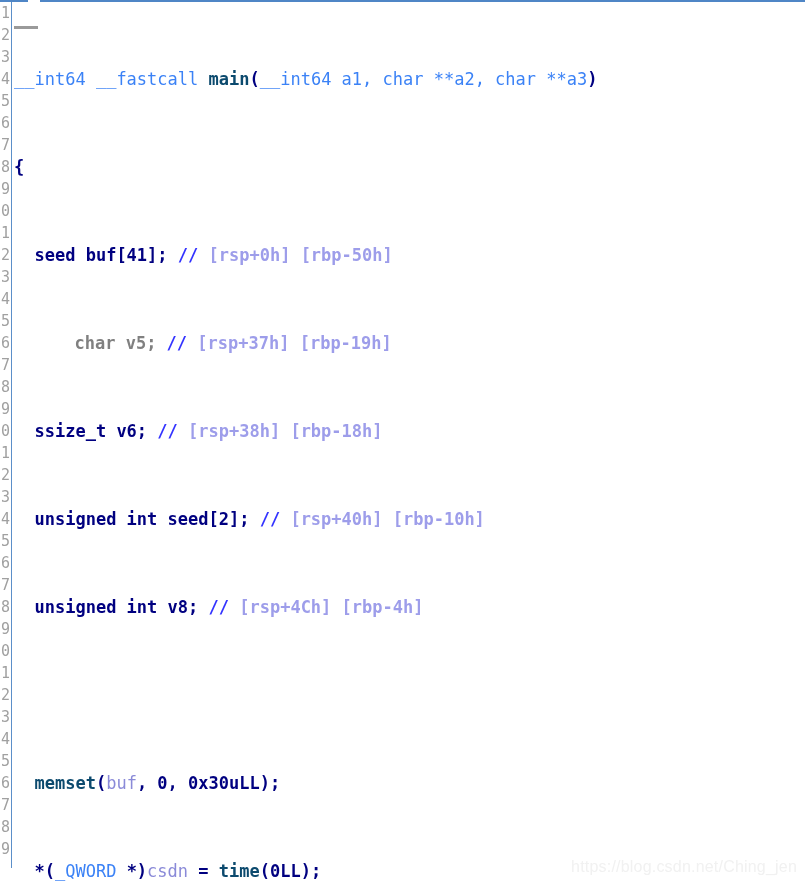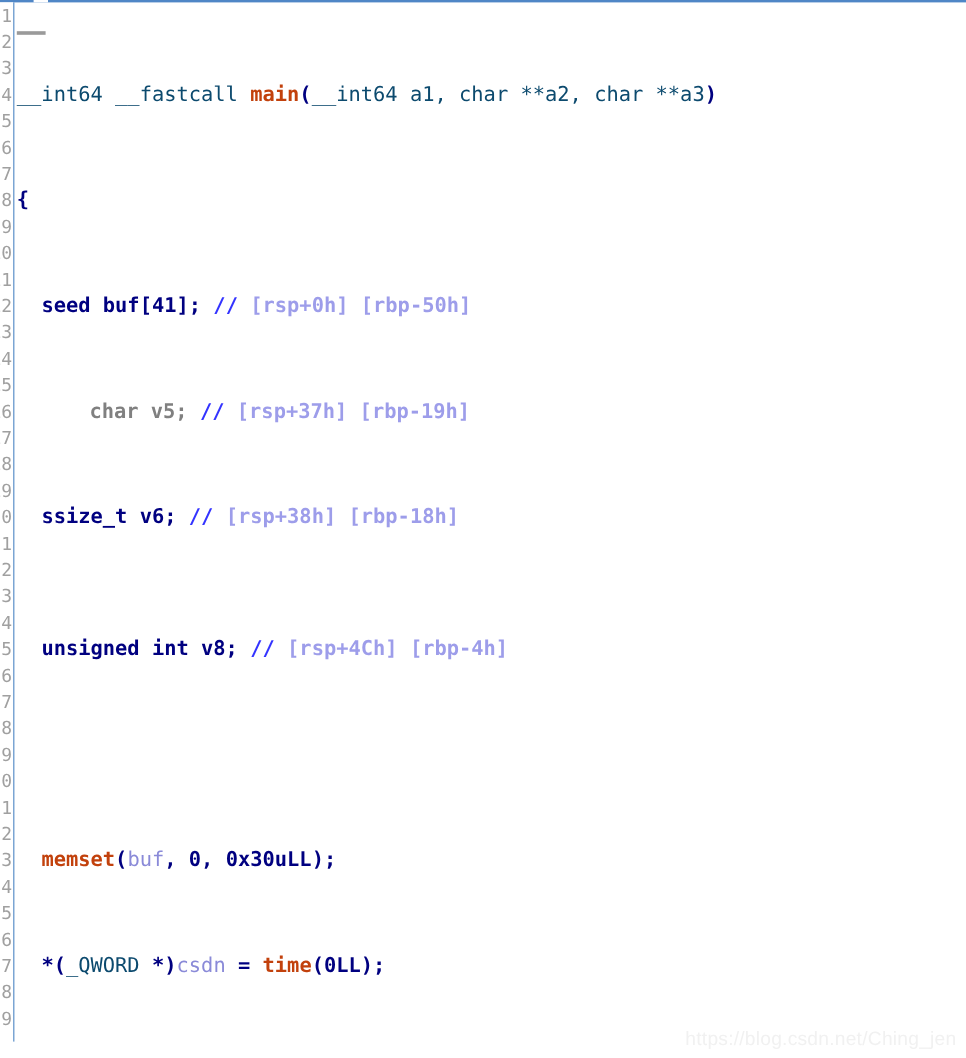--- a/index.html
+++ b/index.html
@@ -75,23 +75,23 @@
     white-space: pre;
     letter-spacing: 0px;
   }
   .ln {
     height: 22px;
     white-space: pre;
   }
 
   
   .kw   { color: #000080; font-weight: bold; }   
-  .fn   { color: #c2410c; font-weight: bold; }   
+  .fn   { color: #0c4a6e; font-weight: bold; }   
   .var  { color: #8a8ad8; }   
-  .typ  { color: #0c4a6e; }                      
+  .typ  { color: #3b82f6; }                      
   .dim  { color: #808080; font-weight: bold; margin-left: 40px; }   
   .cmt  { color: #9d9dea; font-weight: bold; }   
   .cmts { color: #3333ff; font-weight: bold; }
 
   
   .fold-bar {
     position: absolute;
     left: 14px;
     top: 26px;
     width: 24px;
@@ -167,20 +167,21 @@
     <div class="ln"><span class="typ">__int64</span><span class="typ"> </span><span class="typ">__fastcall</span><span class="typ"> </span><span class="fn">main</span><span class="kw">(</span><span class="typ">__int64 a1, char **a2, char **a3</span><span class="kw">)</span></div>
 
     <div class="ln"><span class="kw">{</span></div>
 
     <div class="ln">  <span class="kw">seed</span><span class="kw"> buf[41]; </span><span class="cmts">//</span><span class="cmt"> [rsp+0h] [rbp-50h]</span></div>
 
     <div class="ln">  <span class="dim">char v5; </span><span class="cmts">//</span><span class="cmt"> [rsp+37h] [rbp-19h]</span></div>
 
     <div class="ln">  <span class="kw">ssize_t</span><span class="kw"> v6; </span><span class="cmts">//</span><span class="cmt"> [rsp+38h] [rbp-18h]</span></div>
 
+    <div class="ln">  <span class="kw">unsigned int</span><span class="kw"> seed[2]; </span><span class="cmts">//</span><span class="cmt"> [rsp+40h] [rbp-10h]</span></div>
 
     <div class="ln">  <span class="kw">unsigned int</span><span class="kw"> v8; </span><span class="cmts">//</span><span class="cmt"> [rsp+4Ch] [rbp-4h]</span></div>
 
     <div class="ln">&nbsp;</div>
 
     <div class="ln">  <span class="fn">memset</span><span class="kw">(</span><span class="var">buf</span><span class="kw">, 0, 0x30uLL);</span></div>
 
     <div class="ln">  <span class="kw">*(</span><span class="typ">_QWORD</span><span class="kw"> *)</span><span class="var">csdn</span><span class="kw"> = </span><span class="fn">time</span><span class="kw">(0LL);</span></div>
 
     

